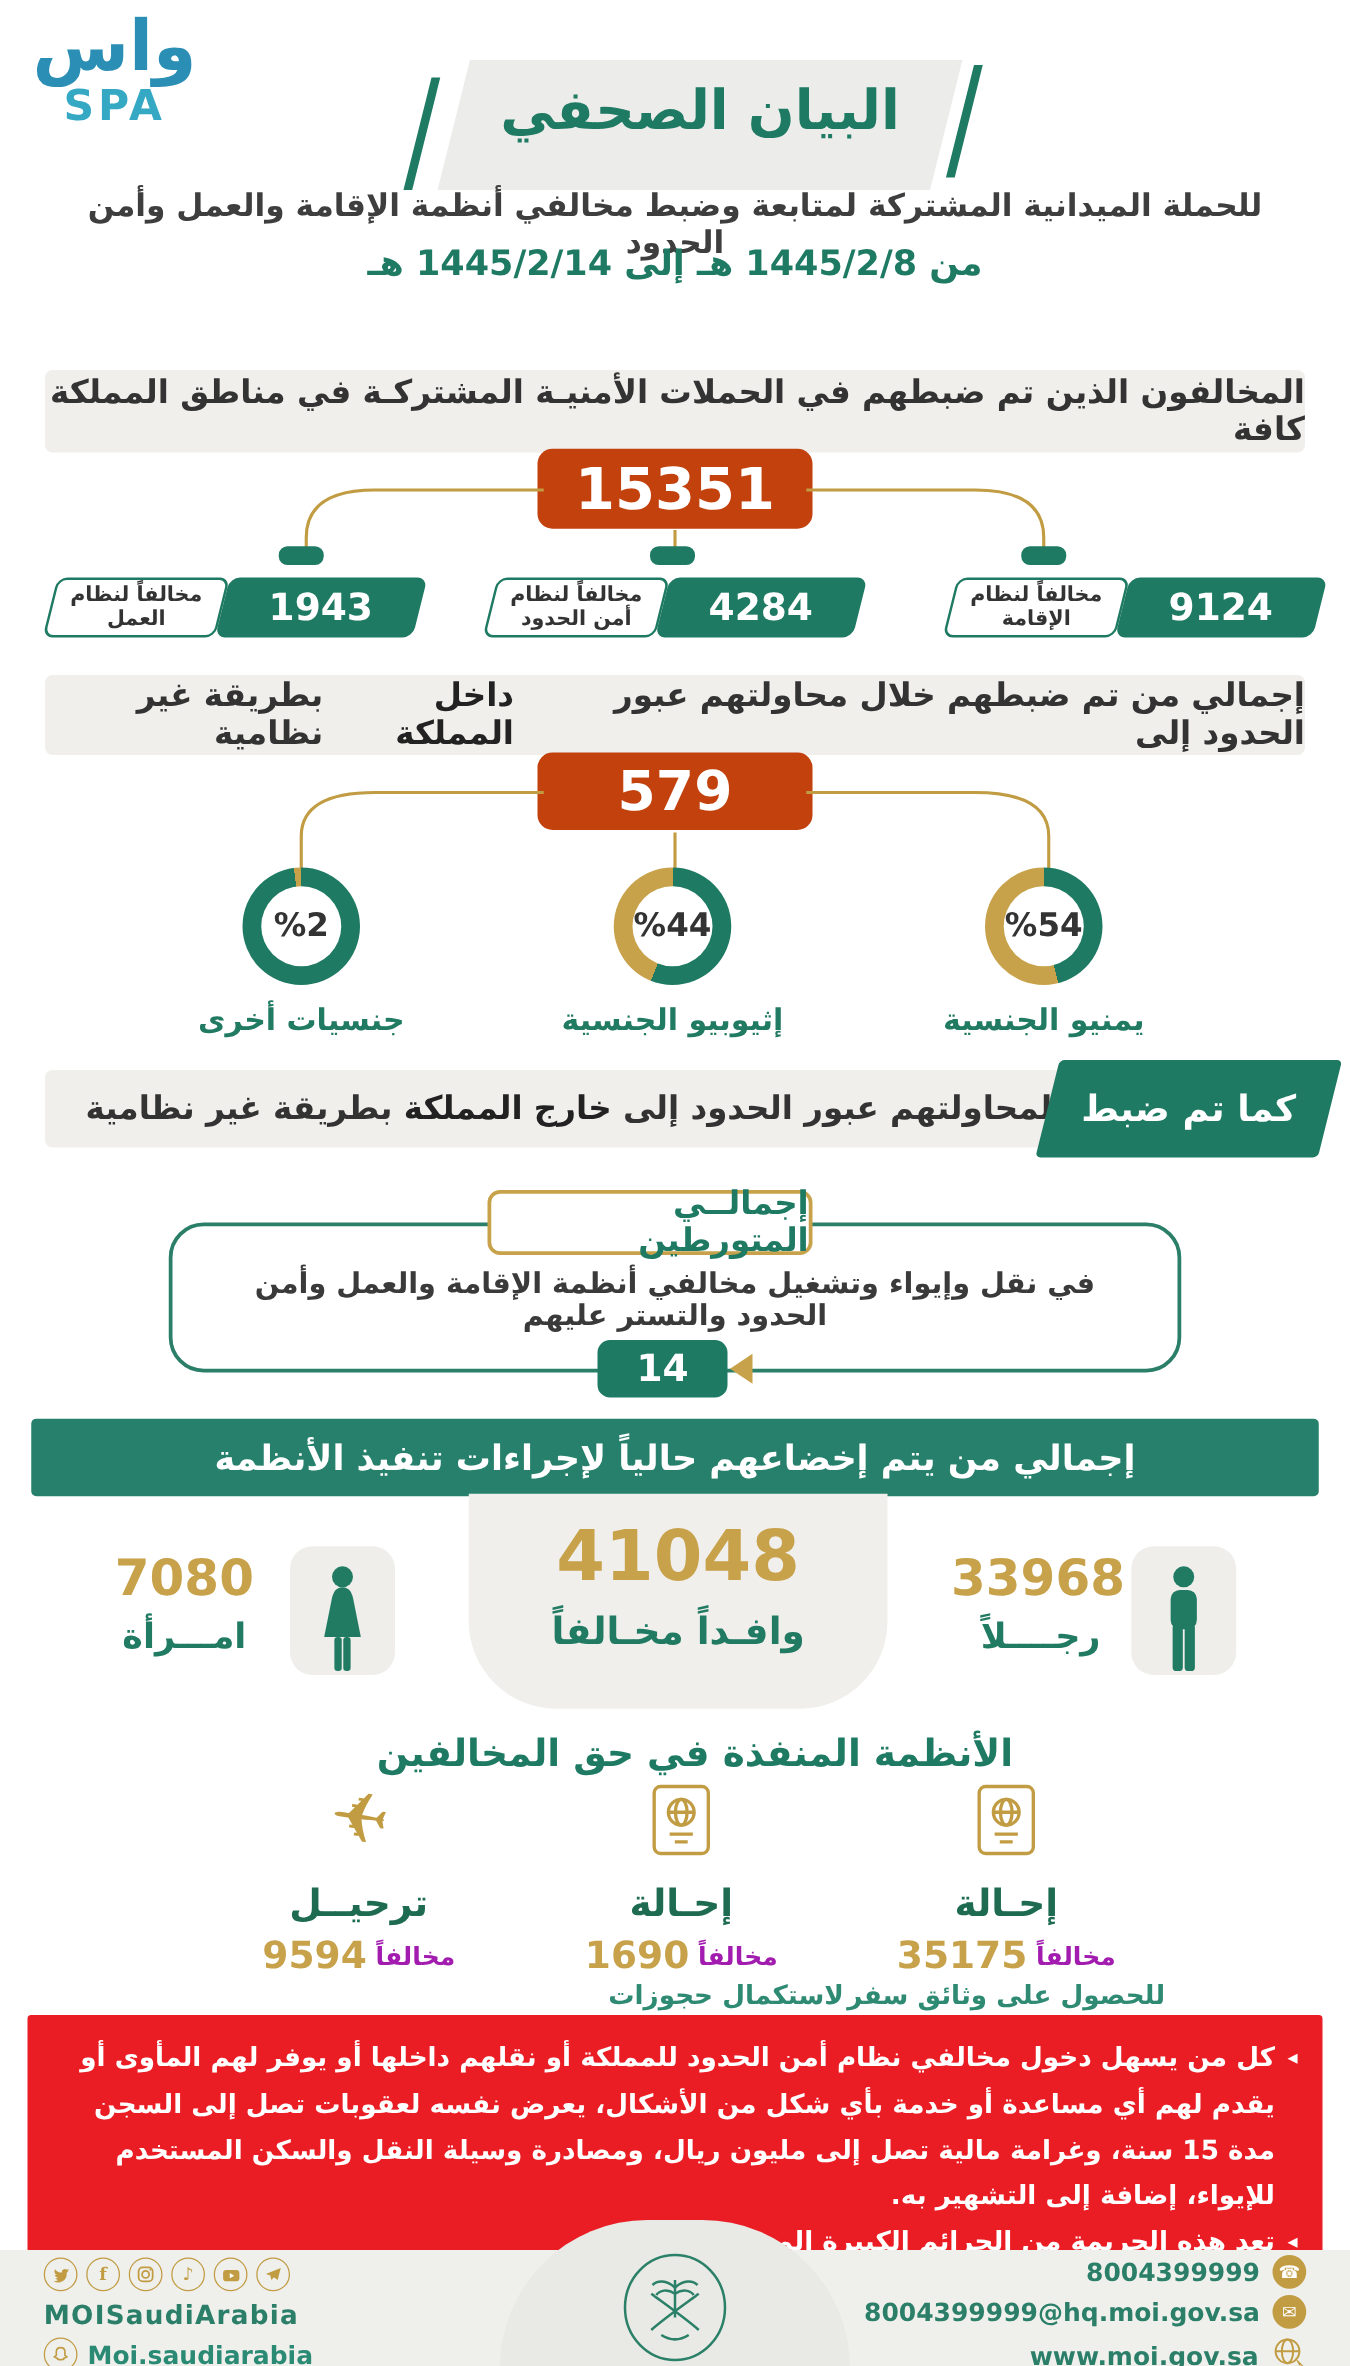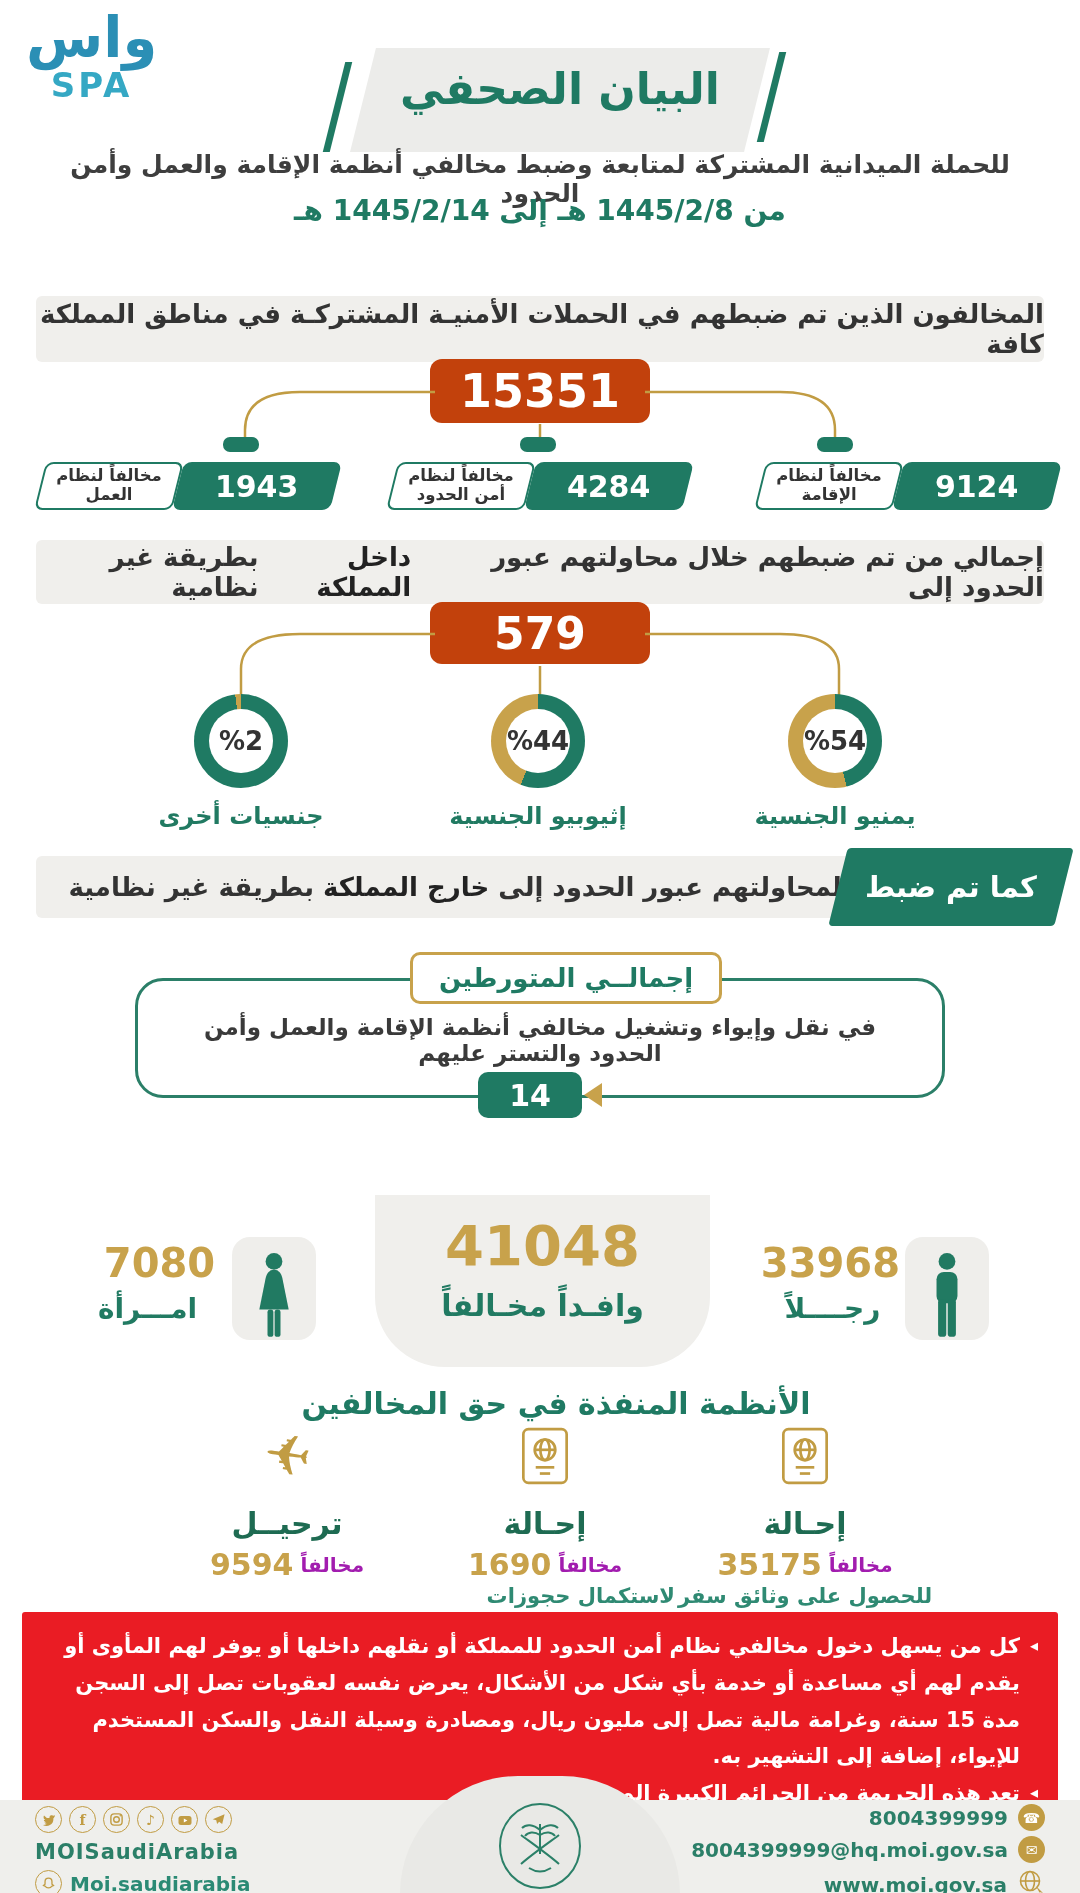--- a/index.html
+++ b/index.html
@@ -38,21 +38,21 @@
   .donut-hole { width:64px; height:64px; border-radius:50%; background:#fff; display:flex; align-items:center; justify-content:center; font-size:26px; font-weight:800; color:#333; }
   .donut-label { margin-top:14px; font-size:24px; font-weight:700; color:#217a62; }
 
   
   .band3-text { left:40px; right:255px; top:0; height:62px; display:flex; align-items:center; justify-content:center; gap:10px; }
   .band3-count { color:#c8a24b; font-size:34px; font-weight:800; }
   .tag { left:838px; top:848px; width:226px; height:78px; background:#1f7a63; transform:skewX(-14deg); border-radius:4px; color:#fff; font-size:29px; font-weight:800; }
 
   
   .involved { left:135px; top:978px; width:810px; height:120px; border:3px solid #2b7f68; border-radius:28px; }
-  .inv-pill { left:410px; top:952px; width:312px; height:52px; background:#fff; border:3px solid #c8a24b; border-radius:10px; color:#1f7a63; font-size:26px; font-weight:800; }
+  .inv-pill { left:390px; top:952px; width:260px; height:52px; background:#fff; border:3px solid #c8a24b; border-radius:10px; color:#1f7a63; font-size:26px; font-weight:800; }
   .inv-body { left:180px; top:1014px; width:720px; text-align:center; font-size:23px; font-weight:700; color:#3a3a3a; }
   .inv-count-row { left:0; top:1072px; width:1080px; display:flex; justify-content:center; align-items:center; direction:ltr; }
   .inv-count { width:104px; height:46px; background:#1f7a63; border-radius:10px; color:#fff; font-size:30px; font-weight:800; display:flex; align-items:center; justify-content:center; }
   .inv-arrow { width:0; height:0; border-top:12px solid transparent; border-bottom:12px solid transparent; border-right:18px solid #c8a24b; margin-left:2px; }
 
   
   .band4 { left:25px; top:1135px; width:1030px; height:62px; background:#26806b; border-radius:4px; color:#fff; font-size:28px; font-weight:700; }
   .blob { left:375px; top:1195px; width:335px; height:172px; background:#f0efec; border-radius:0 0 70px 70px; }
   .big-num { color:#c8a24b; font-weight:800; }
   .fig-label { color:#217a62; font-weight:800; }
@@ -193,20 +193,21 @@
     </div>
 
   <div class="abs involved"></div>
   <div class="abs inv-pill center">إجمالــي المتورطين</div>
   <div class="abs inv-body">في نقل وإيواء وتشغيل مخالفي أنظمة الإقامة والعمل وأمن الحدود والتستر عليهم</div>
   <div class="abs inv-count-row">
     <div class="inv-count">14</div>
     <div class="inv-arrow"></div>
   </div>
 
+  <div class="abs band4 center">إجمالي من يتم إخضاعهم حالياً لإجراءات تنفيذ الأنظمة</div>
   <div class="abs blob"></div>
   <div class="abs big-num" style="left:375px; top:1213px; width:335px; text-align:center; font-size:56px;">41048</div>
   <div class="abs fig-label" style="left:375px; top:1288px; width:335px; text-align:center; font-size:30px;">وافـداً مخـالفاً</div>
 
   <div class="abs icon-rect" style="left:905px;">
     <svg width="44" height="88" viewBox="0 0 40 84" fill="#217a62">
       <circle cx="20" cy="9" r="8"></circle>
       <rect x="10" y="19" width="20" height="30" rx="7"></rect>
       <rect x="11.5" y="45" width="7.8" height="36" rx="3"></rect>
       <rect x="20.7" y="45" width="7.8" height="36" rx="3"></rect>
@@ -216,21 +217,21 @@
   <div class="abs fig-label" style="left:765px; top:1292px; width:135px; text-align:center; font-size:28px;">رجــــلاً</div>
 
   <div class="abs icon-rect" style="left:232px;">
     <svg width="44" height="88" viewBox="0 0 40 84" fill="#217a62">
       <circle cx="20" cy="9" r="8"></circle>
       <path d="M20 17 C25 17 27 21 28 25 L34 55 H6 L12 25 C13 21 15 17 20 17 Z"></path>
       <rect x="13.8" y="55" width="5.6" height="26" rx="2.5"></rect>
       <rect x="20.6" y="55" width="5.6" height="26" rx="2.5"></rect>
     </svg>
   </div>
-  <div class="abs big-num" style="left:92px; top:1240px; width:135px; text-align:center; font-size:40px;">7080</div>
+  <div class="abs big-num" style="left:80px; top:1240px; width:135px; text-align:center; font-size:40px;">7080</div>
   <div class="abs fig-label" style="left:80px; top:1292px; width:135px; text-align:center; font-size:28px;">امـــرأة</div>
 
   <div class="abs heading2">الأنظمة المنفذة في حق المخالفين</div>
 
   <div class="abs enf-col" style="left:675px;">
     <div class="enf-icon">
       <svg width="58" height="66" viewBox="0 0 56 64" fill="none" stroke="#c19c43" stroke-width="2.6">
         <rect x="7" y="6" width="42" height="52" rx="5"></rect>
         <circle cx="28" cy="26" r="10"></circle>
           <ellipse cx="28" cy="26" rx="4.5" ry="10"></ellipse>

